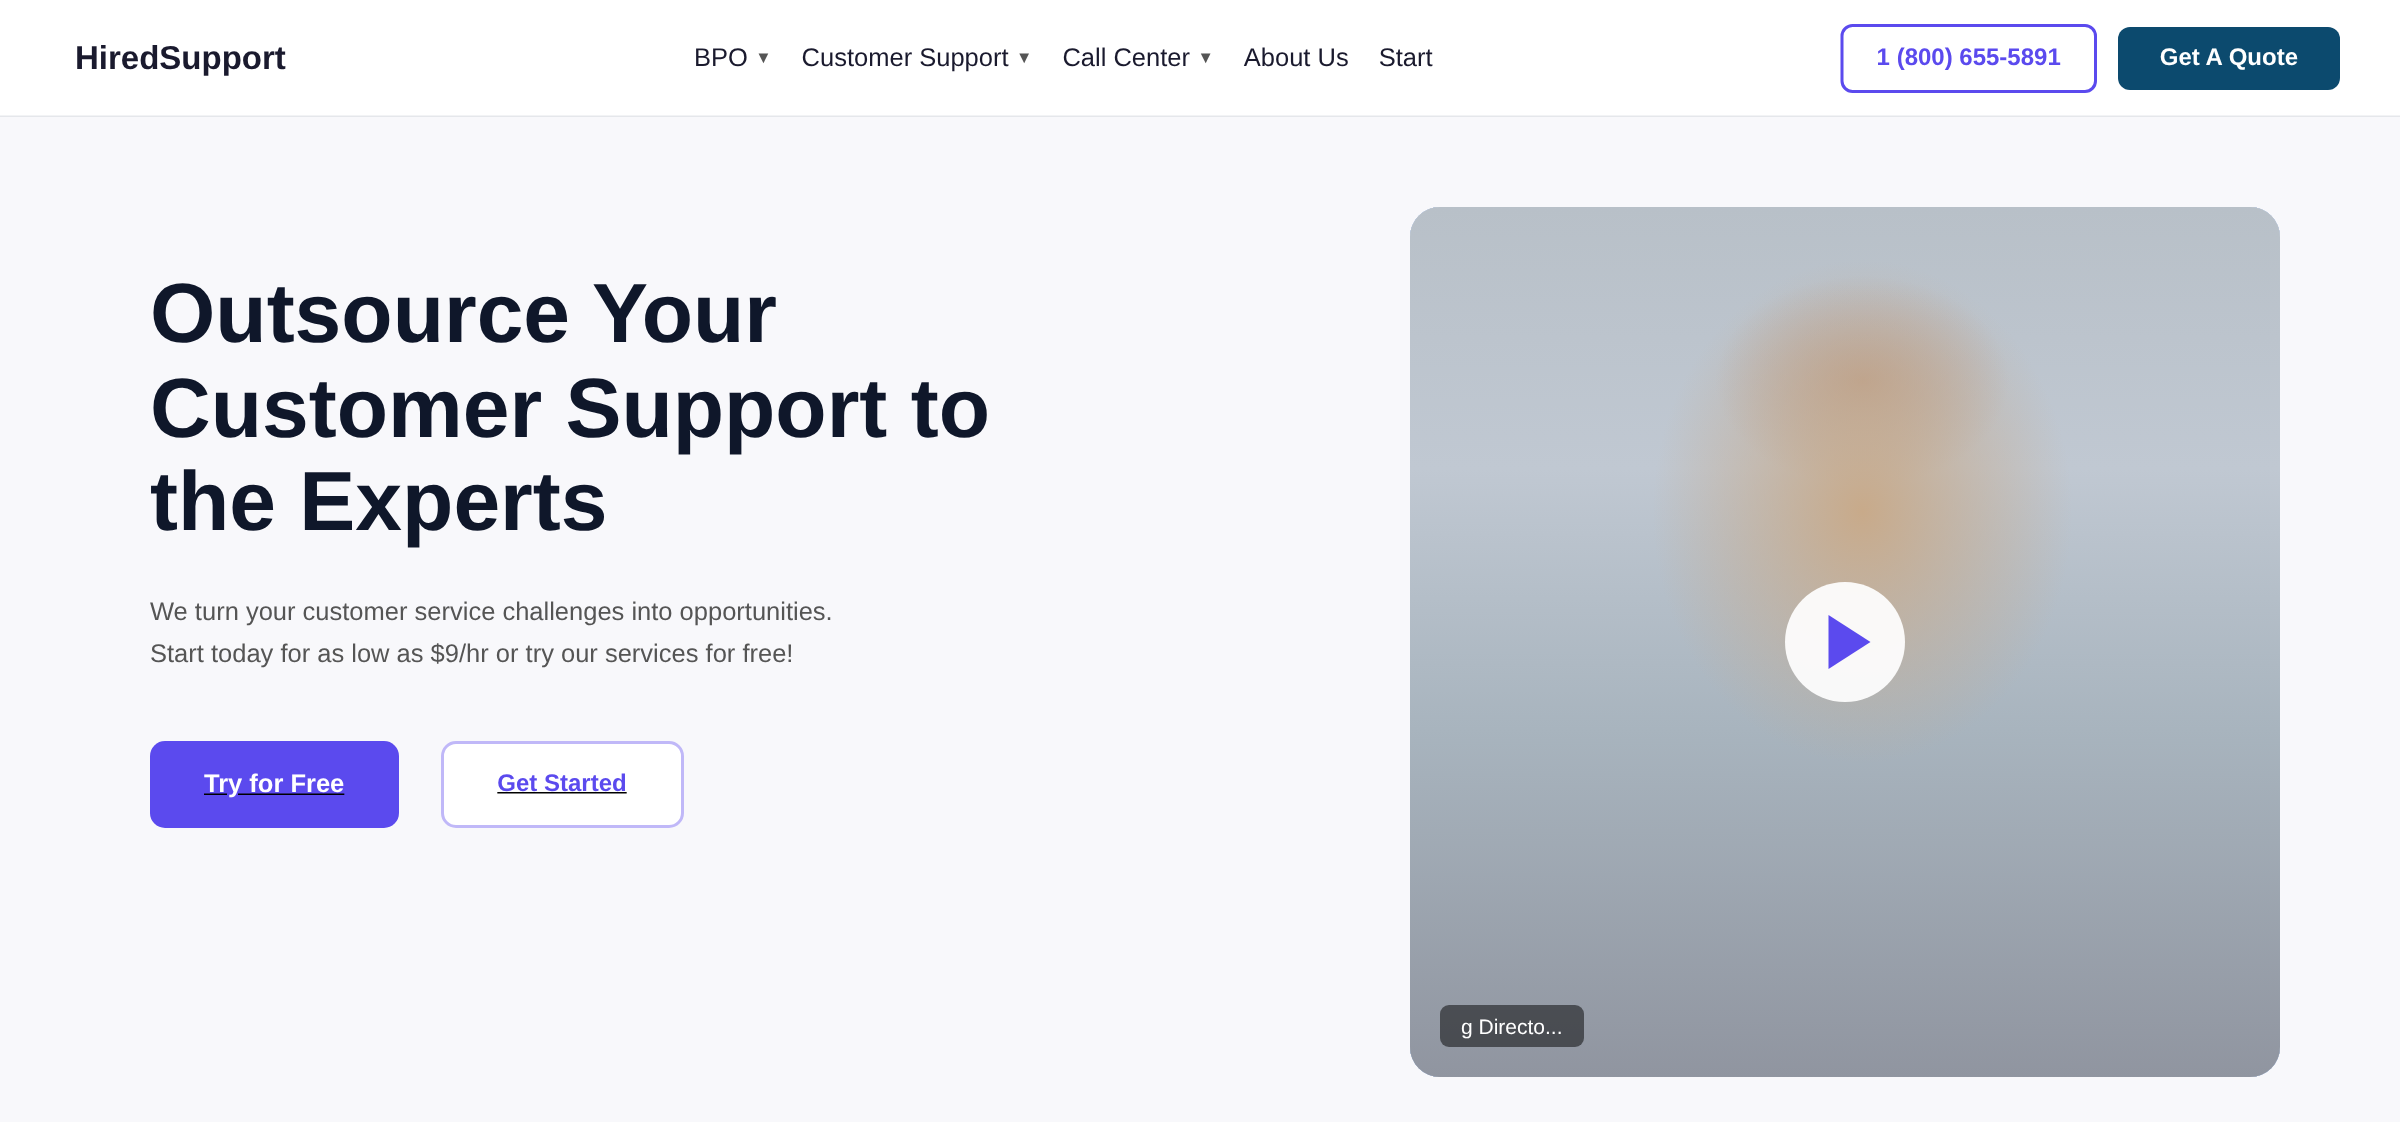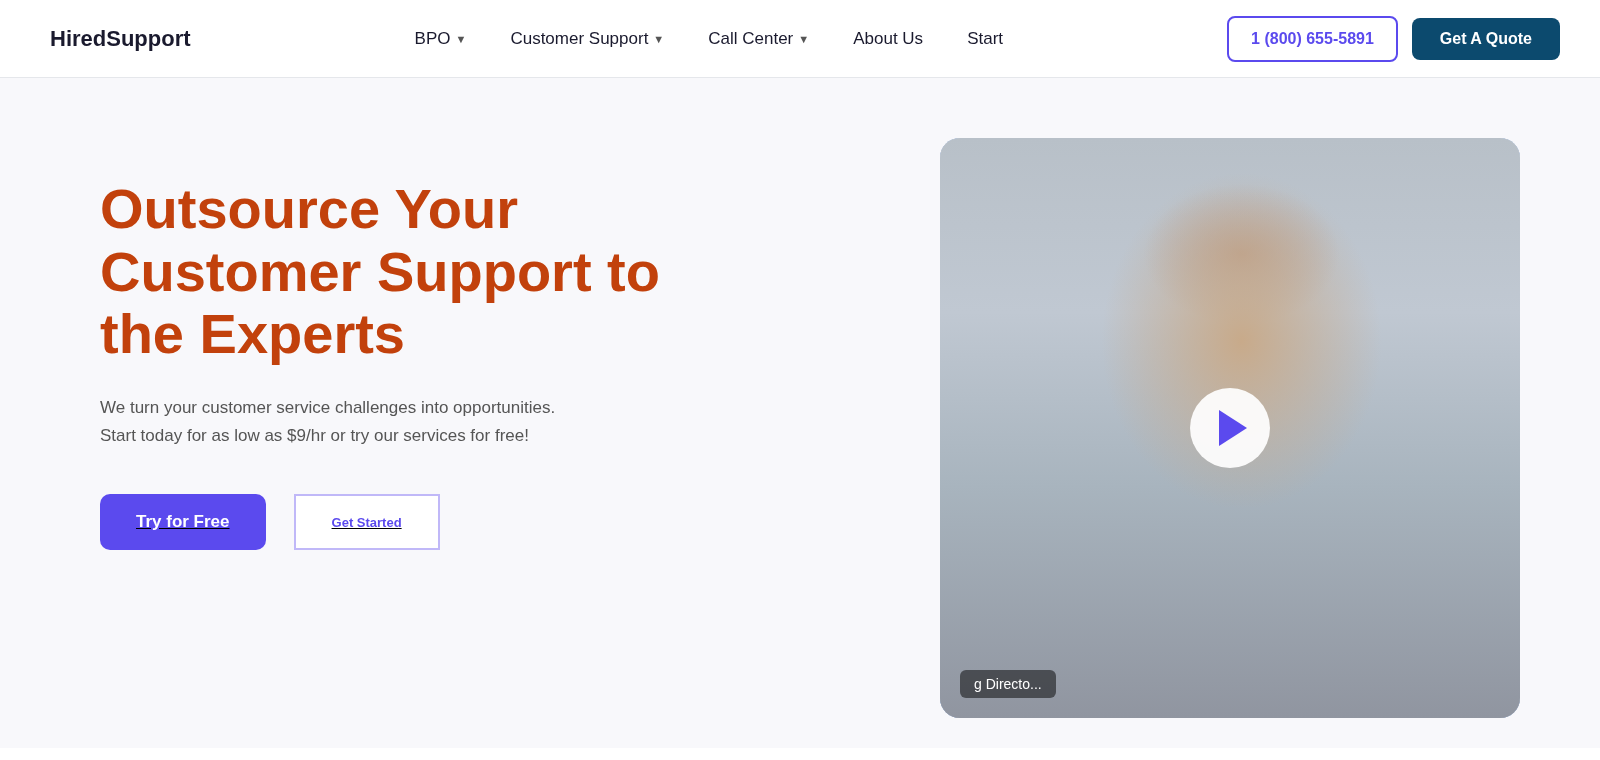--- a/index.html
+++ b/index.html
@@ -7,21 +7,21 @@
 
     
     nav {
       display: flex; align-items: center; justify-content: space-between;
       padding: 0 40px; height: 78px;
       border-bottom: 1px solid #e5e7eb;
       background: #fff;
     }
     .nav-logo { display: flex; align-items: center; gap: 10px; text-decoration: none; }
     .nav-logo-text { font-size: 22px; font-weight: 700; color: #1a1a2e; }
-    .nav-links { display: flex; align-items: flex-start; gap: 44px; }
+    .nav-links { display: flex; align-items: flex-start; gap: 20px; }
     .nav-link {
       display: flex; align-items: center; gap: 5px;
       font-size: 17px; color: #1a1a2e; text-decoration: none; font-weight: 500; cursor: pointer;
     }
     .nav-link .chevron { font-size: 11px; color: #555; }
     .nav-actions { display: flex; align-items: center; gap: 14px; }
     .btn-phone {
       border: 2px solid #5b4aee; color: #5b4aee; background: #fff;
       border-radius: 8px; padding: 12px 22px; font-size: 16px; font-weight: 600; cursor: pointer;
     }
@@ -41,35 +41,35 @@
     .hero-left { flex: 0 0 580px; padding-top: 40px; }
     .hero-badge {
       display: inline-flex; align-items: center; gap: 8px;
       background: #fff; border: 1px solid #e0e0e0;
       border-radius: 30px; padding: 8px 18px; margin-bottom: 34px;
       font-size: 14.5px; color: #333;
     }
     .stars { color: #e53e3e; font-size: 16px; letter-spacing: 1px; }
     .badge-bold { font-weight: 700; }
     .hero-title {
-      font-size: 56px; font-weight: 800; line-height: 1.12; color: #c2410c;
+      font-size: 56px; font-weight: 800; line-height: 1.12; color: #0f172a;
       margin-bottom: 28px;
     }
     .hero-subtitle {
       font-size: 17px; color: #555; line-height: 1.65; margin-bottom: 44px;
       max-width: 480px;
     }
     .hero-buttons { display: flex; gap: 28px; text-decoration: underline; }
     .btn-try-free {
       background: #5b4aee; color: #fff; border: none;
       border-radius: 10px; padding: 18px 36px; font-size: 17px; font-weight: 700; cursor: pointer;
     }
     .btn-get-started {
       background: #fff; color: #5b4aee; border: 2px solid #c0b8f8;
-      border-radius: 0; padding: 18px 36px; font-size: 13px; font-weight: 600; cursor: pointer;
+      border-radius: 10px; padding: 18px 36px; font-size: 16px; font-weight: 600; cursor: pointer;
     }
 
     
     .hero-right { flex: 1; display: flex; justify-content: flex-end; }
     .video-container {
       width: 580px; height: 580px;
       border-radius: 20px; overflow: hidden;
       position: relative; background: #3b82f6;
     }
     .video-bg {

